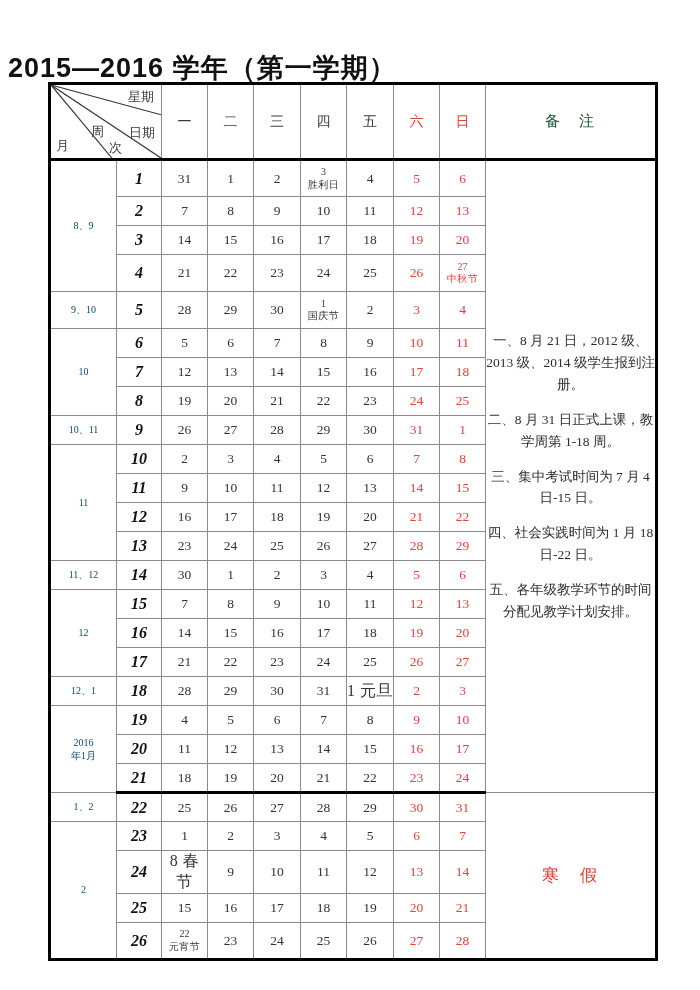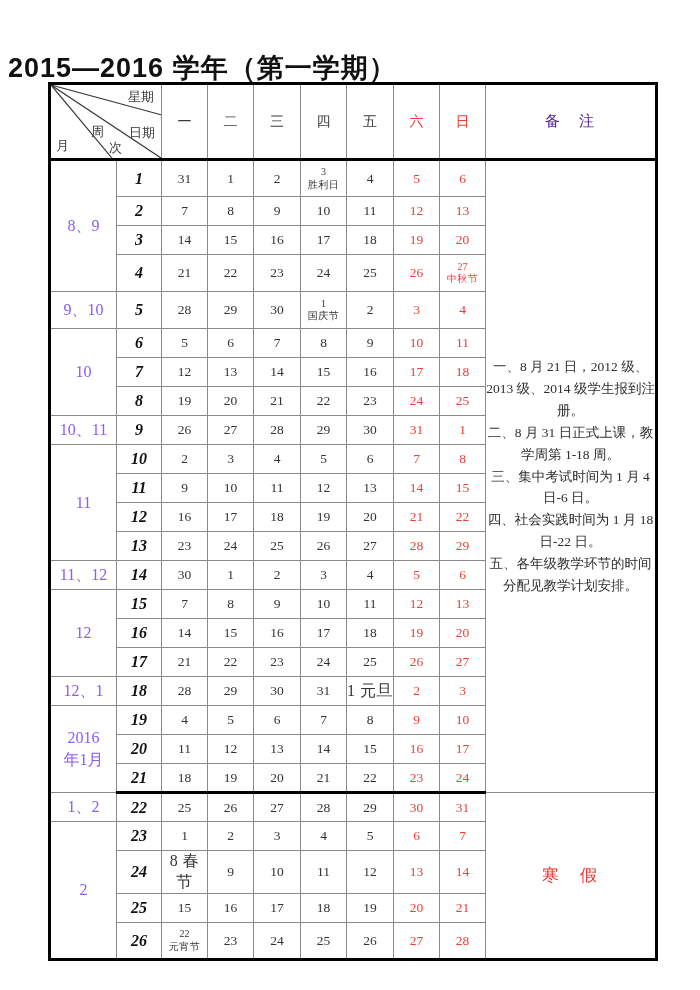--- a/index.html
+++ b/index.html
@@ -32,36 +32,36 @@
   th.corner .clbl{
     position:absolute;font-size:13px;color:#3a3a3a;line-height:1;white-space:nowrap;
   }
   .clbl-weekday{right:7px;top:5px;}
   .clbl-date{right:6px;top:41px;}
   .clbl-week{left:40px;top:40px;}
   .clbl-month{left:5px;top:54px;}
   .clbl-order{left:58px;top:56px;}
   
   .day-head{font-size:14px;color:#3a3a3a;}
-  .remarks-head{font-size:15px;color:#4c1d95;letter-spacing:2px;}
+  .remarks-head{font-size:15px;color:#14532d;letter-spacing:2px;}
   .red{color:#e8413b !important;}
   
-  .month-cell{font-size:16px;color:#8b5cf6;white-space:pre-line;line-height:1.35;}
+  .month-cell{font-size:10px;color:#0c4a6e;white-space:pre-line;line-height:1.35;}
   .week-cell{font-style:italic;font-weight:600;font-size:16px;color:#111;}
   .day-cell{font-size:13.5px;color:#333;}
   .day-cell.red{color:#e8413b;}
   .day-cell .fest-num{font-size:10px;line-height:1.25;}
   .day-cell .fest-name{font-size:10px;line-height:1.25;letter-spacing:0.5px;text-align:center;}
   .fest-inline{font-size:16px;letter-spacing:0.5px;}
   .remarks-cell{
     text-align:left;vertical-align:middle;
     padding:4px 8px 120px 10px;font-size:13.5px;color:#2e2e2e;line-height:1.62;
   }
   .remarks-cell .note{margin:0;}
-  .remarks-cell .note + .note{}
+  .remarks-cell .note + .note{margin-top:13px;}
   .vacation-cell{
     font-size:17px;font-weight:400;color:#e8322c;letter-spacing:2px;margin-top:8px;
   }
 </style>
 </head>
 <body>
 
 <div class="page">
   <h1 class="title">2015—2016 学年（第一学期）</h1>
 
@@ -113,21 +113,21 @@
           <td class="day-cell">
             <div class="fest-num">3</div>
             <div class="fest-name">胜利日</div>
           </td>
           <td class="day-cell">4</td>
           <td class="day-cell red">5</td>
           <td class="day-cell red">6</td>
           <td class="remarks-cell" rowspan="21">
             <div class="note">一、8 月 21 日，2012 级、2013 级、2014 级学生报到注册。</div>
             <div class="note">二、8 月 31 日正式上课，教学周第 1-18 周。</div>
-            <div class="note">三、集中考试时间为 1 月 4 日-6 日。</div>
+            <div class="note">三、集中考试时间为 7 月 4 日-15 日。</div>
             <div class="note">四、社会实践时间为 1 月 18 日-22 日。</div>
             <div class="note">五、各年级教学环节的时间分配见教学计划安排。</div>
           </td>
         </tr>
         <tr>
           <td class="week-cell">2</td>
           <td class="day-cell">7</td>
           <td class="day-cell">8</td>
           <td class="day-cell">9</td>
           <td class="day-cell">10</td>

